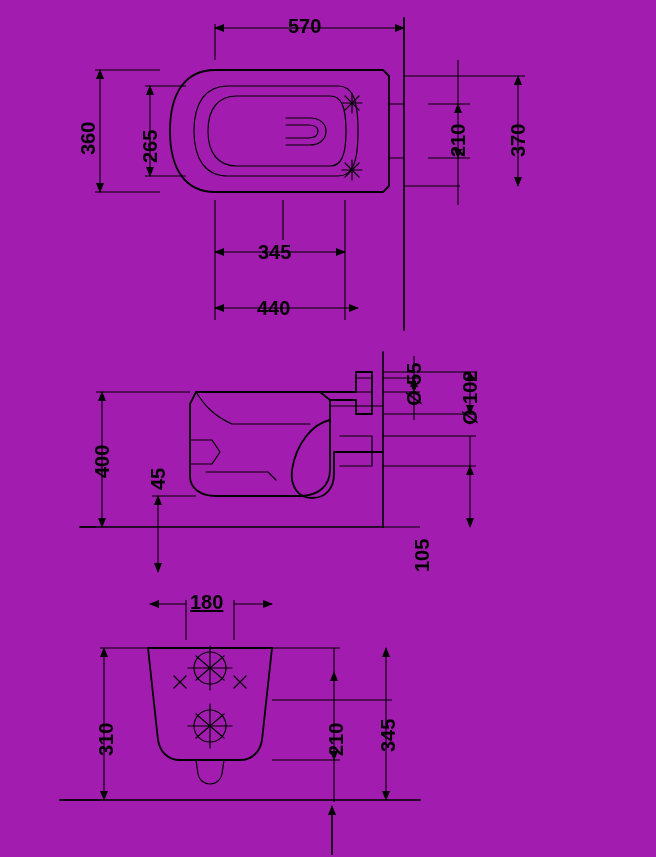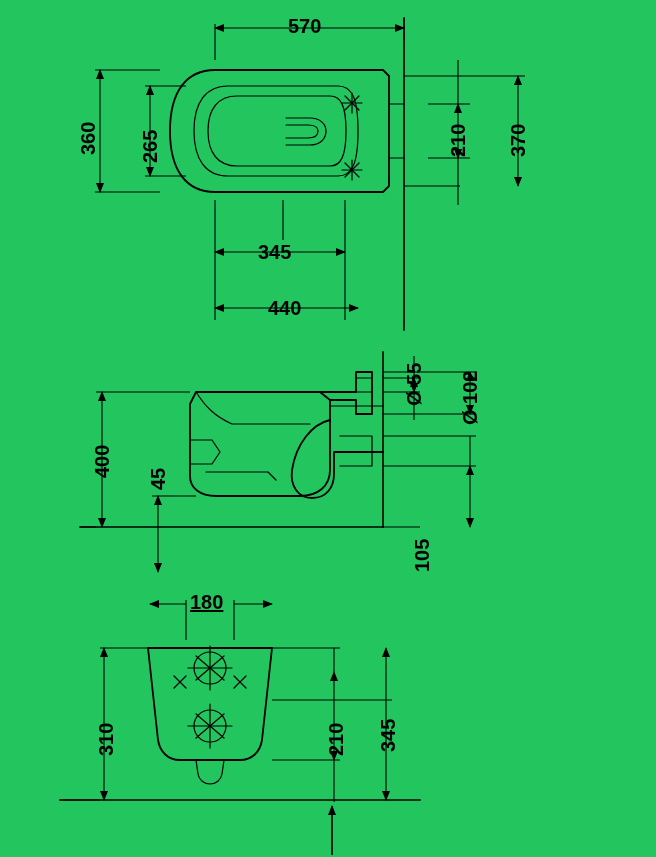--- a/index.html
+++ b/index.html
@@ -7,21 +7,21 @@
     padding: 0;
     background: #ffffff;
   }
   body {
     font-family: "Liberation Sans", sans-serif;
   }
   #sheet {
     position: relative;
     width: 656px;
     height: 857px;
-    background: #22c55e;
+    background: #a21caf;
     overflow: hidden;
   }
   .lbl {
     position: absolute;
     font-family: "Liberation Sans", sans-serif;
     font-weight: bold;
     font-size: 20px;
     color: #000000;
     white-space: nowrap;
     line-height: 1;
@@ -273,21 +273,21 @@
   <span class="lbl vert" style="left:78px; top:155px;">360</span>
 
   <span class="lbl vert" style="left:140px; top:163px;">265</span>
 
   <span class="lbl vert" style="left:448px; top:157px;">210</span>
 
   <span class="lbl vert" style="left:508px; top:157px;">370</span>
 
   <span class="lbl" style="left:258px; top:242px;">345</span>
 
-  <span class="lbl" style="left:268px; top:298px;">440</span>
+  <span class="lbl" style="left:257px; top:298px;">440</span>
 
   <span class="lbl vert" style="left:92px; top:478px;">400</span>
 
   <span class="lbl vert" style="left:148px; top:490px;">45</span>
 
   <span class="lbl vert" style="left:404px; top:406px;">Ø 55</span>
 
   <span class="lbl vert" style="left:460px; top:425px;">Ø 102</span>
 
   <span class="lbl vert" style="left:412px; top:572px;">105</span>

